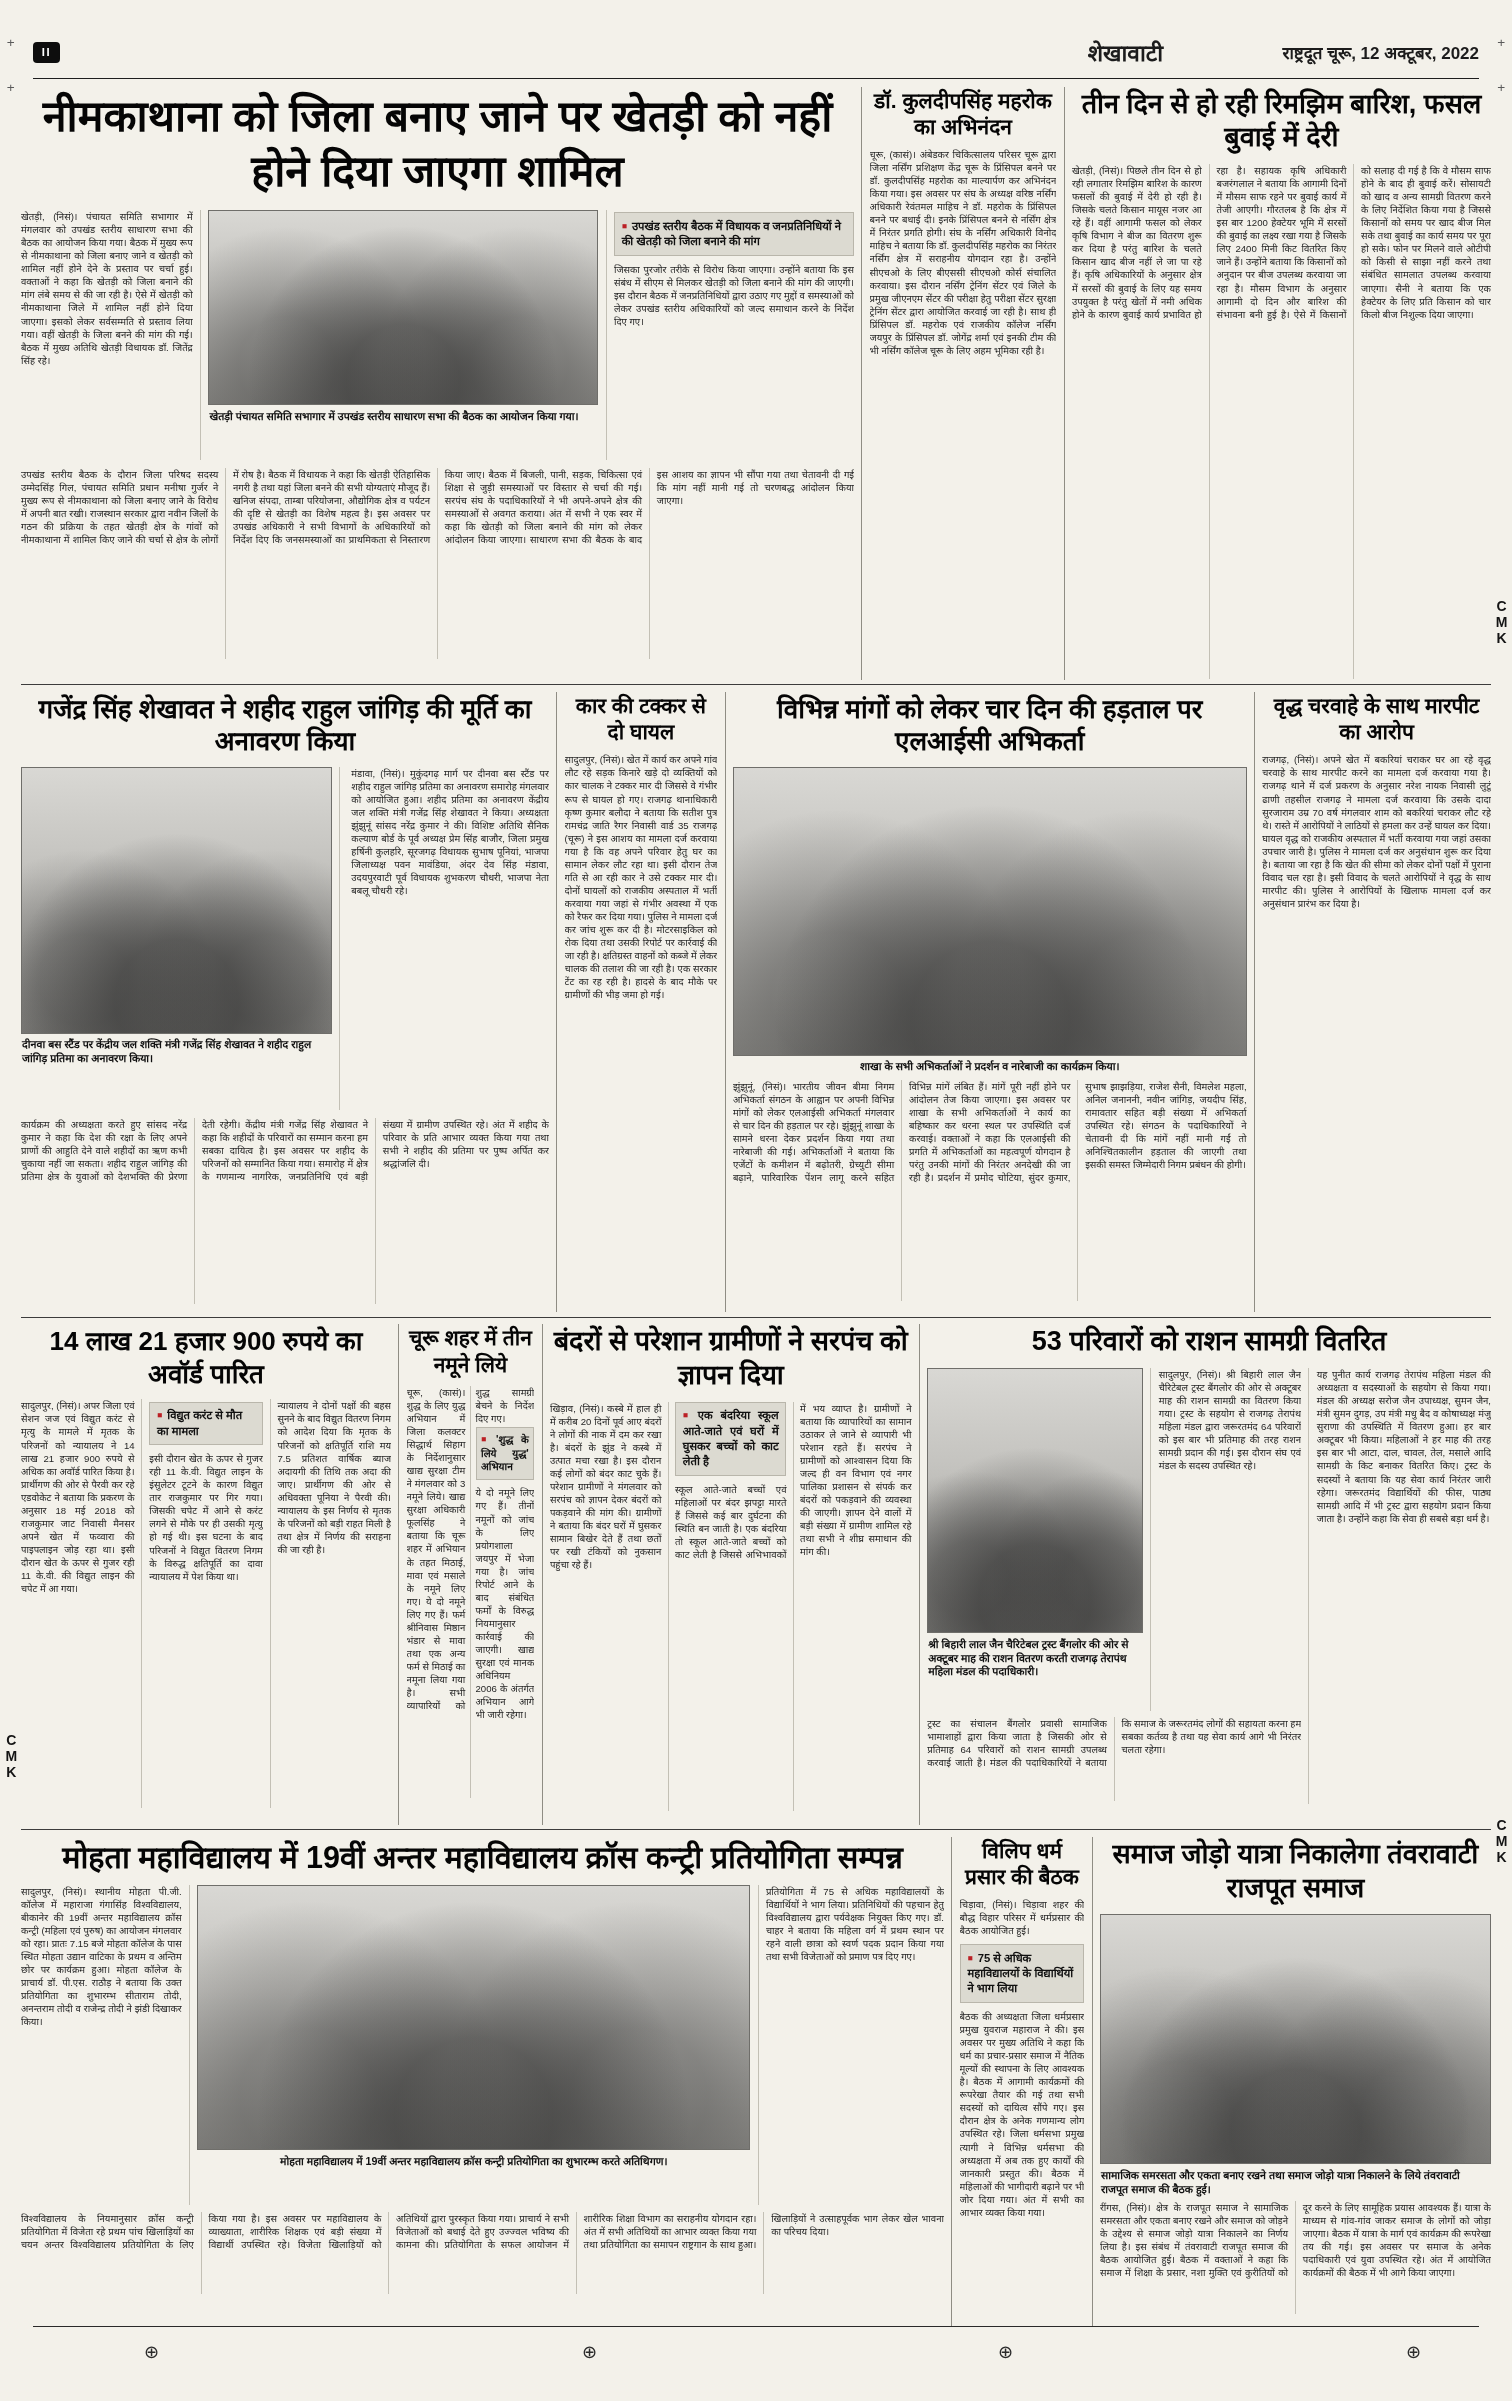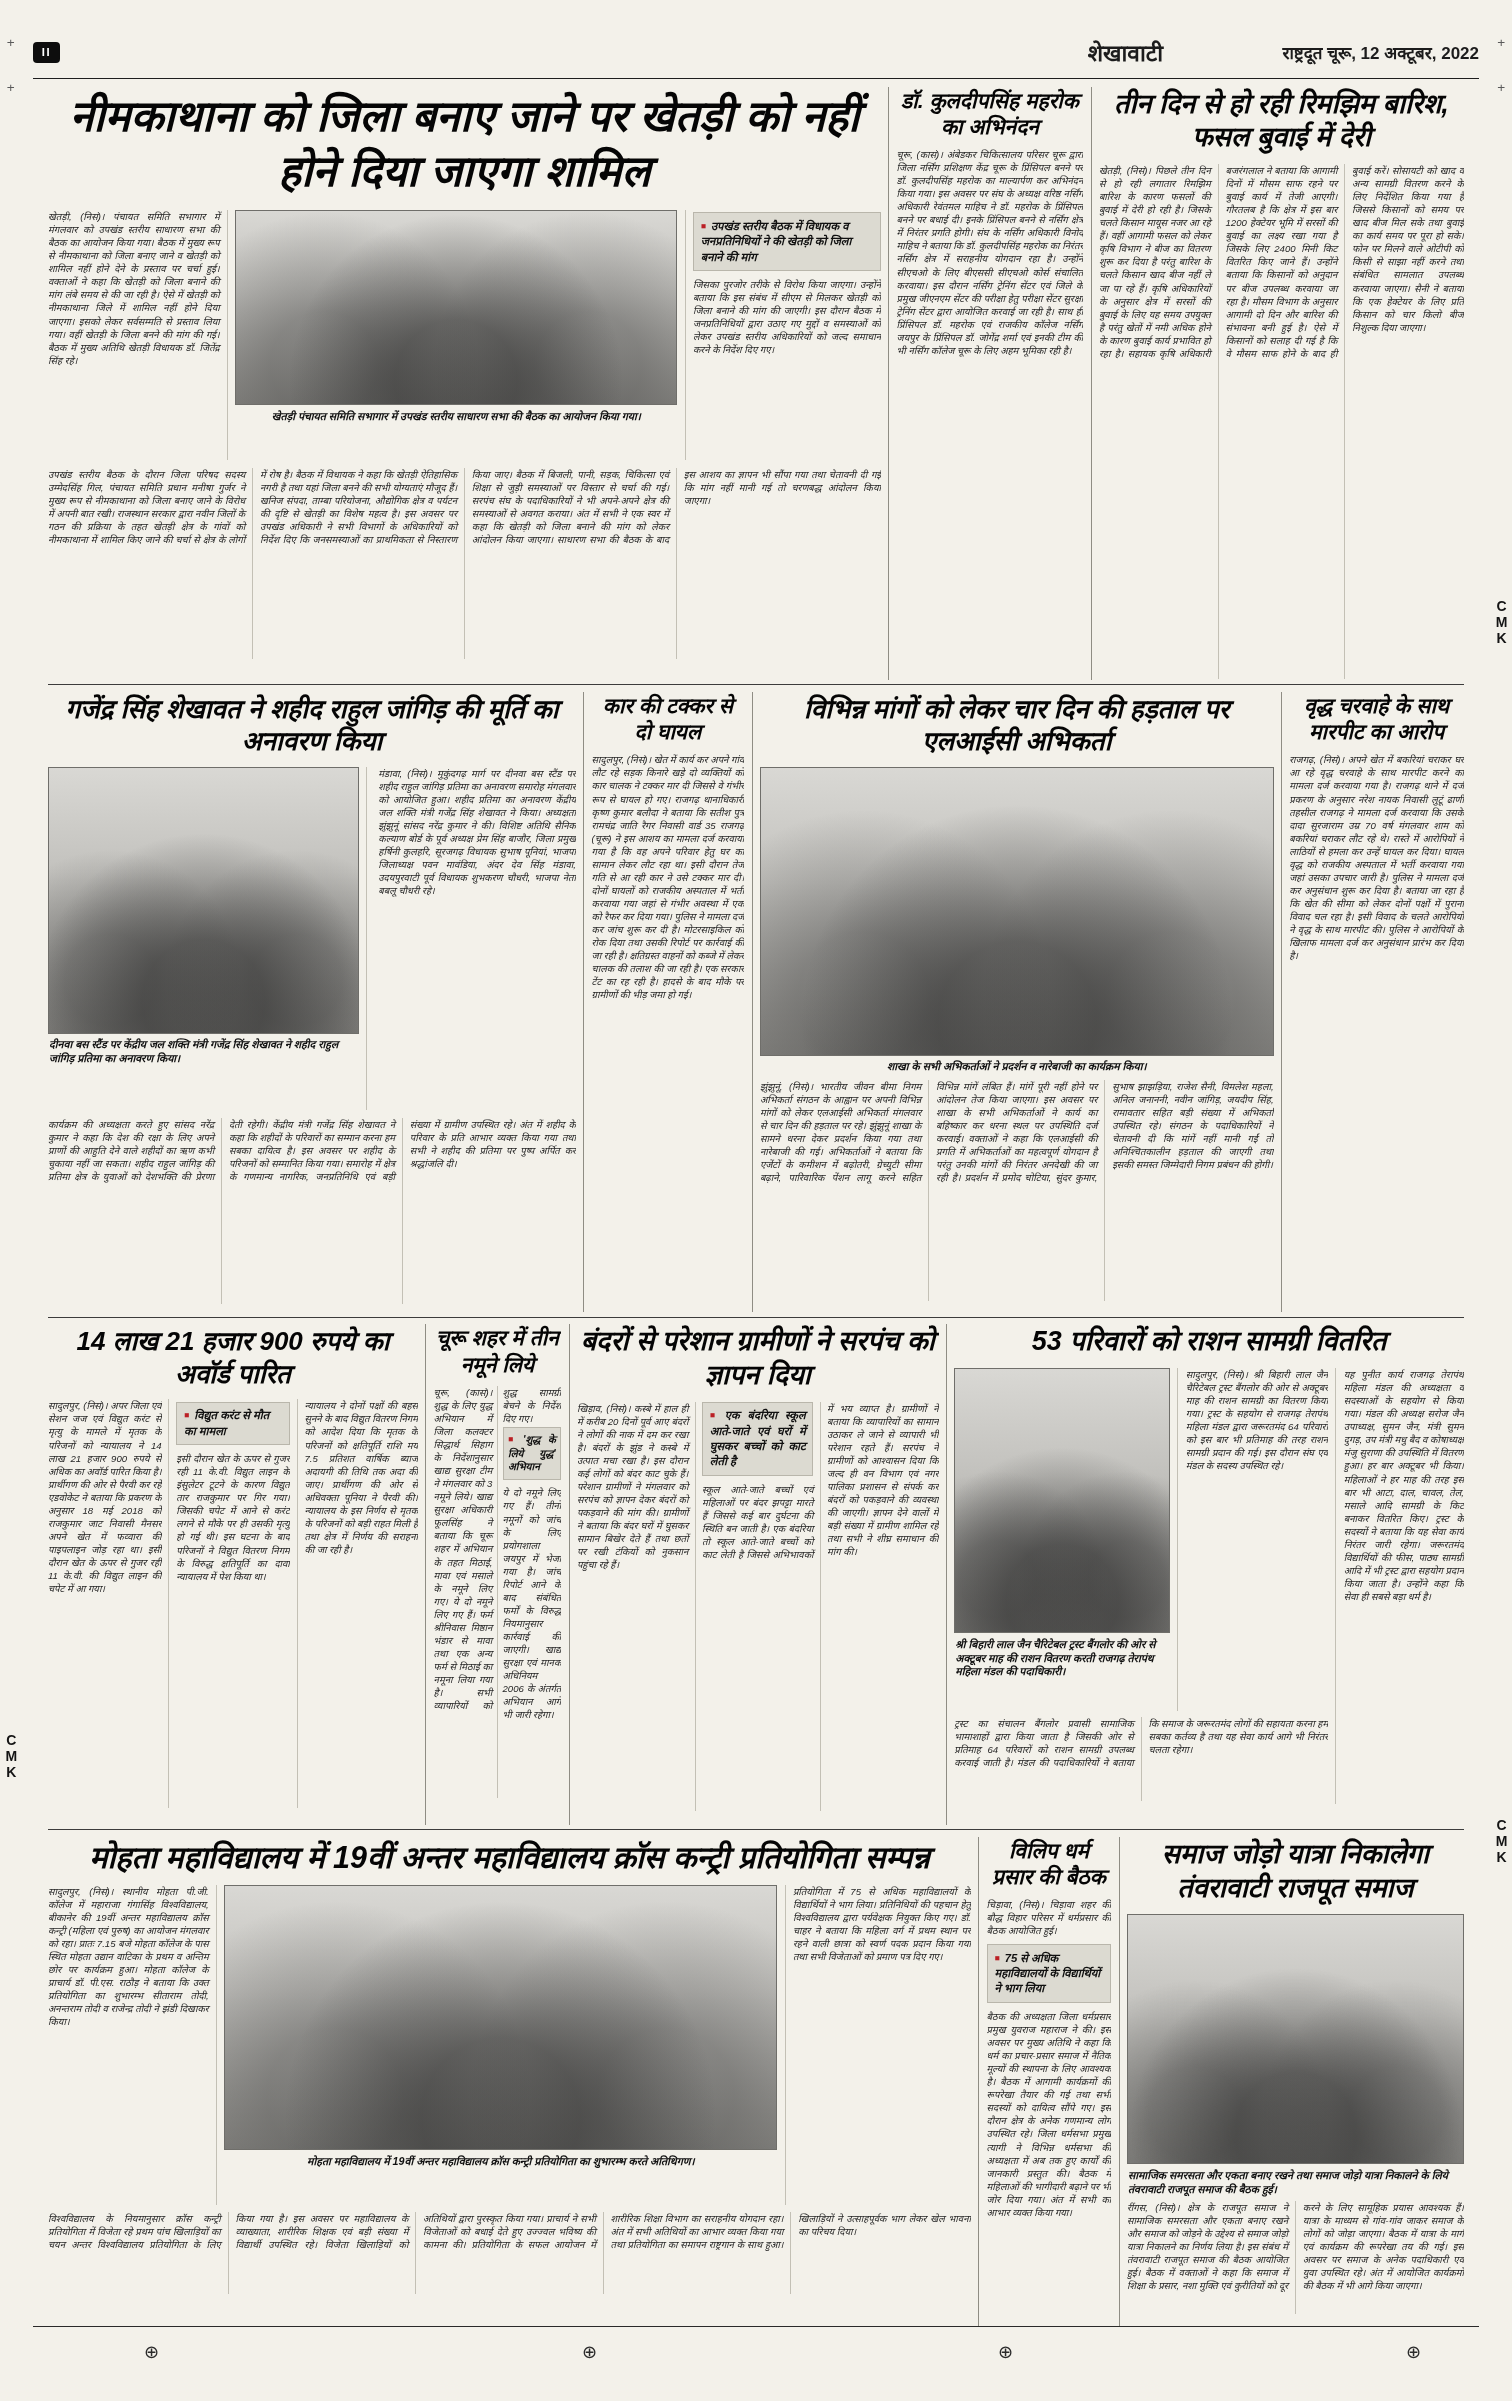--- a/index.html
+++ b/index.html
@@ -12,21 +12,21 @@
   
   .masthead { margin:32px 33px 0; display:grid; grid-template-columns:79px 1fr 316px; align-items:center; height:41px; }
   .pagemark { width:27px; height:20.3px; background:#0d0d0d; border-radius:4px; color:#fff;
               display:flex; align-items:center; justify-content:center; font-weight:bold; font-size:11.3px; letter-spacing:1.7px; }
   .edition { text-align:right; font-size:22.6px; font-weight:700; }
   .mast-date { text-align:right; font-size:17px; font-weight:600; }
   .mast-rule { margin:4.5px 33px 0; border-top:1.7px solid #1e1e1e; }
   .plusmark { position:absolute; font-size:13.6px; color:#5a5a5a; }
 
   
-  .row { margin:0 48px; display:flex; overflow:hidden; align-items:stretch;font-style:italic; }
+  .row { margin:0 21px; display:flex; overflow:hidden; align-items:stretch; }
   .row1 { height:593px; margin-top:8px; }
   .row2 { height:628px; border-top:1.1px solid #3c3c3c; margin-top:4.5px; padding-top:6.8px; }
   .row3 { height:508px;  border-top:1.1px solid #3c3c3c; margin-top:4.5px; padding-top:6.8px; }
   .row4 { height:497px;  border-top:1.1px solid #3c3c3c; margin-top:4.5px; padding-top:6.8px; }
   .art { overflow:hidden; }
   .art + .art { border-left:0.6px solid #8f8d84; margin-left:7.3px; padding-left:7.3px; }
 
   
   h1,h2,h3 { color:#050505; text-align:center; font-weight:800; }
   h1 { font-size:43px; line-height:1.28; margin:2.3px 5.6px 11.3px; }
@@ -55,21 +55,21 @@
   .pullbox {
     background:#dcdad1; border:0.6px solid #b9b6ab; padding:5.6px 6.8px; margin:2.3px 0 6.8px;
     font-weight:700; font-size:11.3px; line-height:1.35; color:#101010;
   }
   .pullbox .sq { color:#bb2025; font-size:8.5px; margin-right:5.1px; vertical-align:1.1px; }
 
   
   .art-main { width:833px; }
   .main-mid { display:flex; height:250px; overflow:hidden; }
   .main-left { width:180px; padding-right:7.3px; border-right:0.6px solid #c3c0b5; }
-  .main-fig { width:442px; margin:0 7.3px;text-align:center; }
+  .main-fig { width:390px; margin:0 7.3px; }
   .ph-main { height:195px; }
   .main-right { flex:1; padding-left:7.3px; border-left:0.6px solid #c3c0b5; }
   .main-bottom { height:191px; margin-top:8px; }
 
   .art-abhinandan { width:195px; }
   .art-barish { flex:1; }
   .barish-cols { height:515px; }
 
   .art-murti { width:528px; }
   .murti-mid { display:flex; height:343px; }

